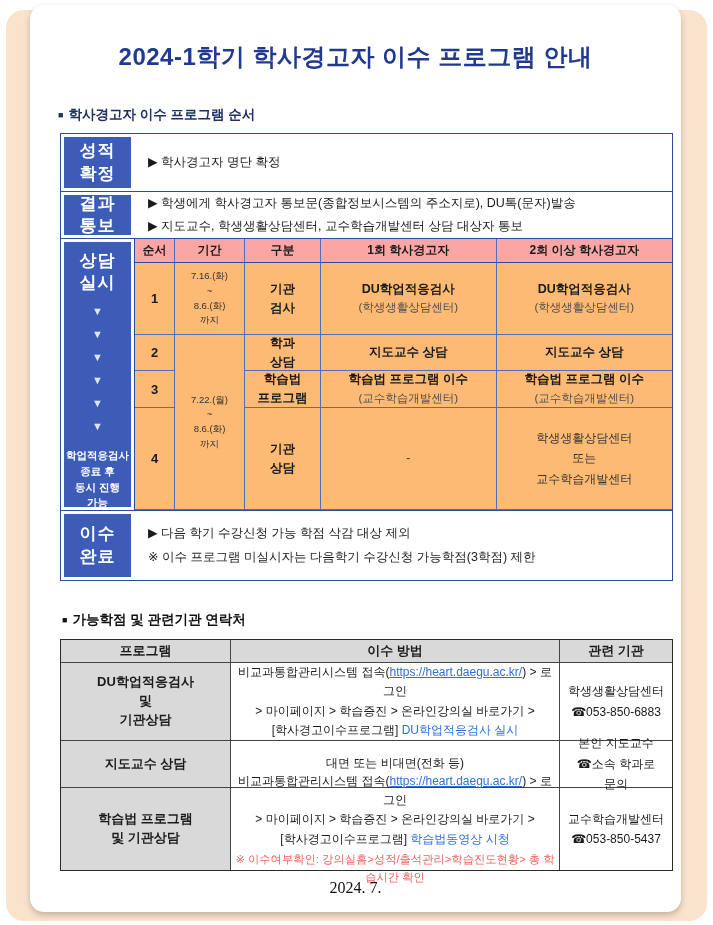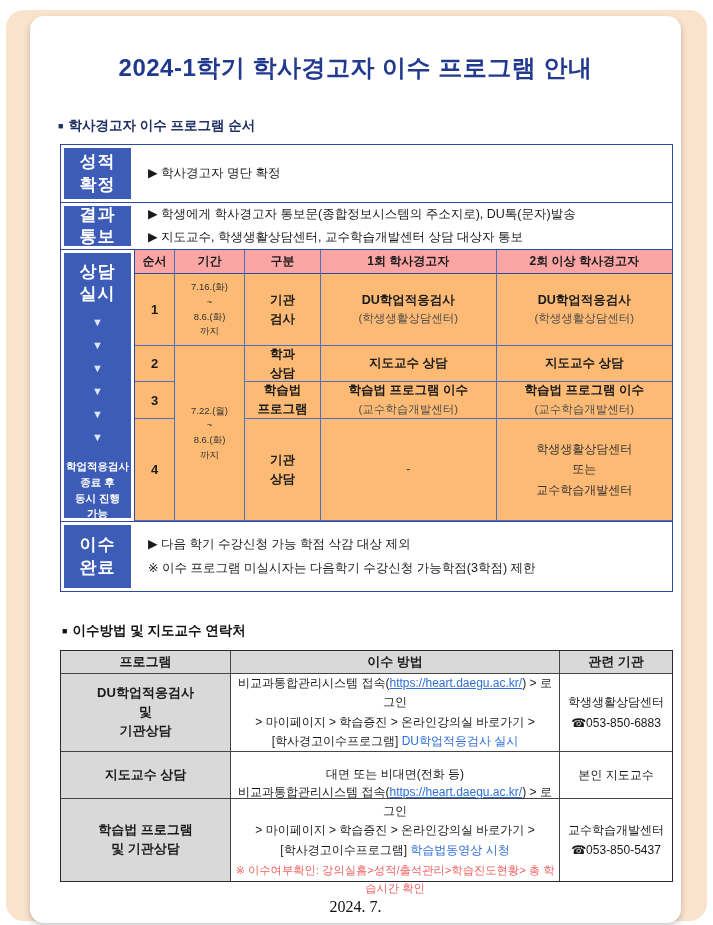--- a/index.html
+++ b/index.html
@@ -1,20 +1,20 @@
 <!DOCTYPE html>
 <html><head>
 <meta charset="utf-8">
 <style>
   html,body{margin:0;padding:0;background:#ffffff;}
   body{width:713px;height:925px;position:relative;overflow:hidden;
        font-family:"Liberation Sans","DejaVu Sans",sans-serif;color:#1a1a1a;}
   .peach-bg{position:absolute;left:6px;top:10px;width:701px;height:911px;
        background:#f9e3cc;border-radius:18px;}
-  .card{position:absolute;left:30px;top:16px;width:651px;height:907px;
+  .card{position:absolute;left:30px;top:5px;width:651px;height:907px;
        background:#ffffff;border-radius:14px;box-shadow:0 3px 6px rgba(0,0,0,.22);}
 
   .title{margin:36px 10px 0;text-align:center;font-size:24px;font-weight:bold;
        color:#21398f;letter-spacing:.5px;}
 
   .sec-head{display:flex;align-items:center;gap:5px;font-size:13.5px;font-weight:bold;}
   .sec-head .bullet{font-size:9px;line-height:1;}
   .sec-head.navy{color:#1d2f63;margin:33px 0 9px 28px;}
   .sec-head.black{color:#111;margin:30px 0 10px 32px;}
 
@@ -66,21 +66,21 @@
   .cc.last-col{border-right:none;}
   .cc.last-row{border-bottom:none;}
   .cc.hdr{background:#d9d9d9;font-size:13px;font-weight:bold;}
   .cc.prog{background:#d9d9d9;font-size:13px;font-weight:bold;line-height:1.45;}
   .cc.method{font-size:12px;line-height:1.6;padding:2px 4px;}
   .cc.org{font-size:12px;line-height:1.7;}
   .link{color:#2f6fd6;text-decoration:underline;cursor:pointer;}
   .blue{color:#2f6fd6;}
   .red-note{color:#f25f5f;font-size:11.3px;margin-top:1px;}
 
-  .footer-date{margin-top:16px;text-align:center;font-size:16px;
+  .footer-date{margin-top:8px;text-align:center;font-size:16px;
        font-family:"Liberation Serif","DejaVu Serif",serif;color:#111;}
 </style>
 </head>
 <body>
 
 <div class="peach-bg"></div>
 
 <div class="card">
 
   <div class="title">2024-1학기 학사경고자 이수 프로그램 안내</div>
@@ -214,21 +214,21 @@
 완료</div>
       <div class="flow-content">
         <div>▶  다음 학기 수강신청 가능 학점 삭감 대상 제외</div>
         <div>※ 이수 프로그램 미실시자는 다음학기 수강신청 가능학점(3학점) 제한</div>
       </div>
     </div>
   </div>
 
   <div class="sec-head black">
     <span class="bullet">■</span>
-    <span>이수방법 및 지도교수 연락처</span>
+    <span>가능학점 및 관련기관 연락처</span>
   </div>
 
   <div class="contact-table">
 
     <div class="cc hdr">프로그램</div>
     <div class="cc hdr">이수 방법</div>
     <div class="cc hdr last-col">관련 기관</div>
 
     <div class="cc prog pre">DU학업적응검사
 및
@@ -242,20 +242,22 @@
       <div>학생생활상담센터</div>
       <div>☎053-850-6883</div>
     </div>
 
     <div class="cc prog pre">지도교수 상담</div>
     <div class="cc method">
       <div>대면 또는 비대면(전화 등)</div>
     </div>
     <div class="cc org last-col">
       <div>본인 지도교수</div>
+      <div class="pre">☎소속 학과로
+문의</div>
     </div>
 
     <div class="cc prog pre last-row">학습법 프로그램
 및 기관상담</div>
     <div class="cc method last-row">
       <div><span>비교과통합관리시스템 접속(</span><span class="link">https://heart.daegu.ac.kr/</span><span>) &gt; 로그인</span></div>
       <div>&gt; 마이페이지 &gt; 학습증진 &gt; 온라인강의실 바로가기 &gt;</div>
       <div><span>[학사경고이수프로그램] </span><span class="blue">학습법동영상 시청</span></div>
       <div class="red-note">※ 이수여부확인: 강의실홈&gt;성적/출석관리&gt;학습진도현황&gt; 총 학습시간 확인</div>
     </div>

